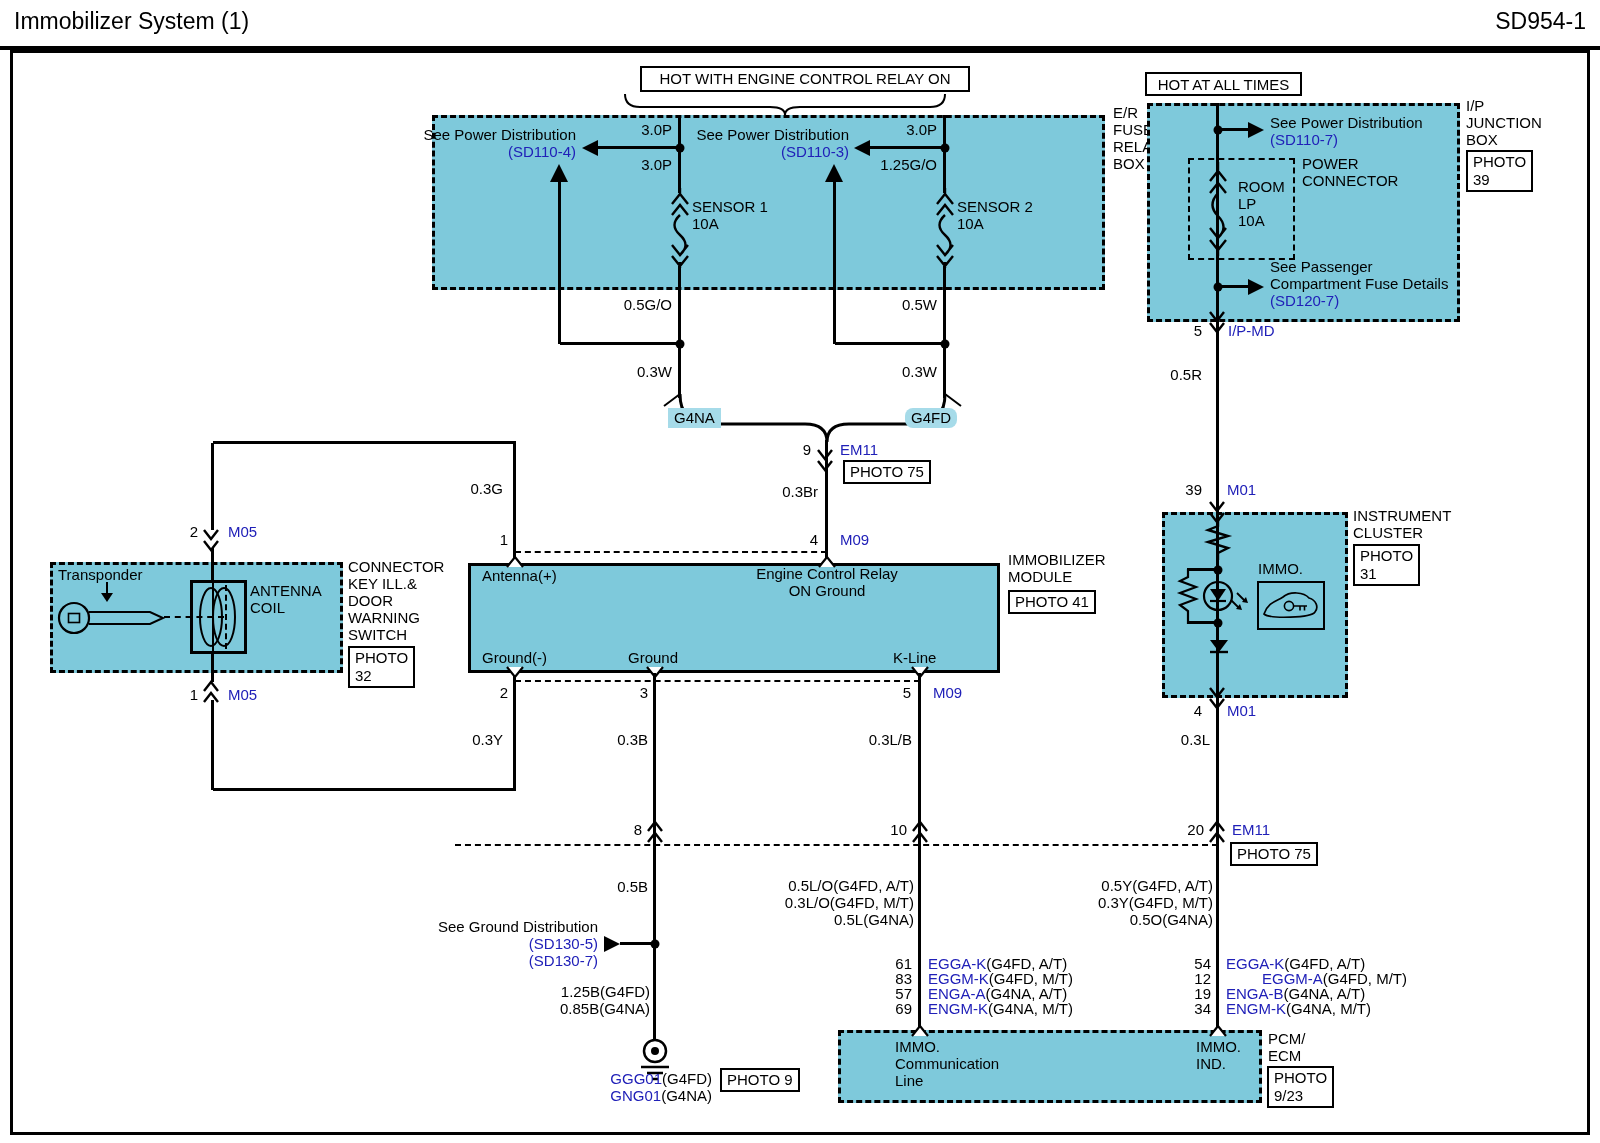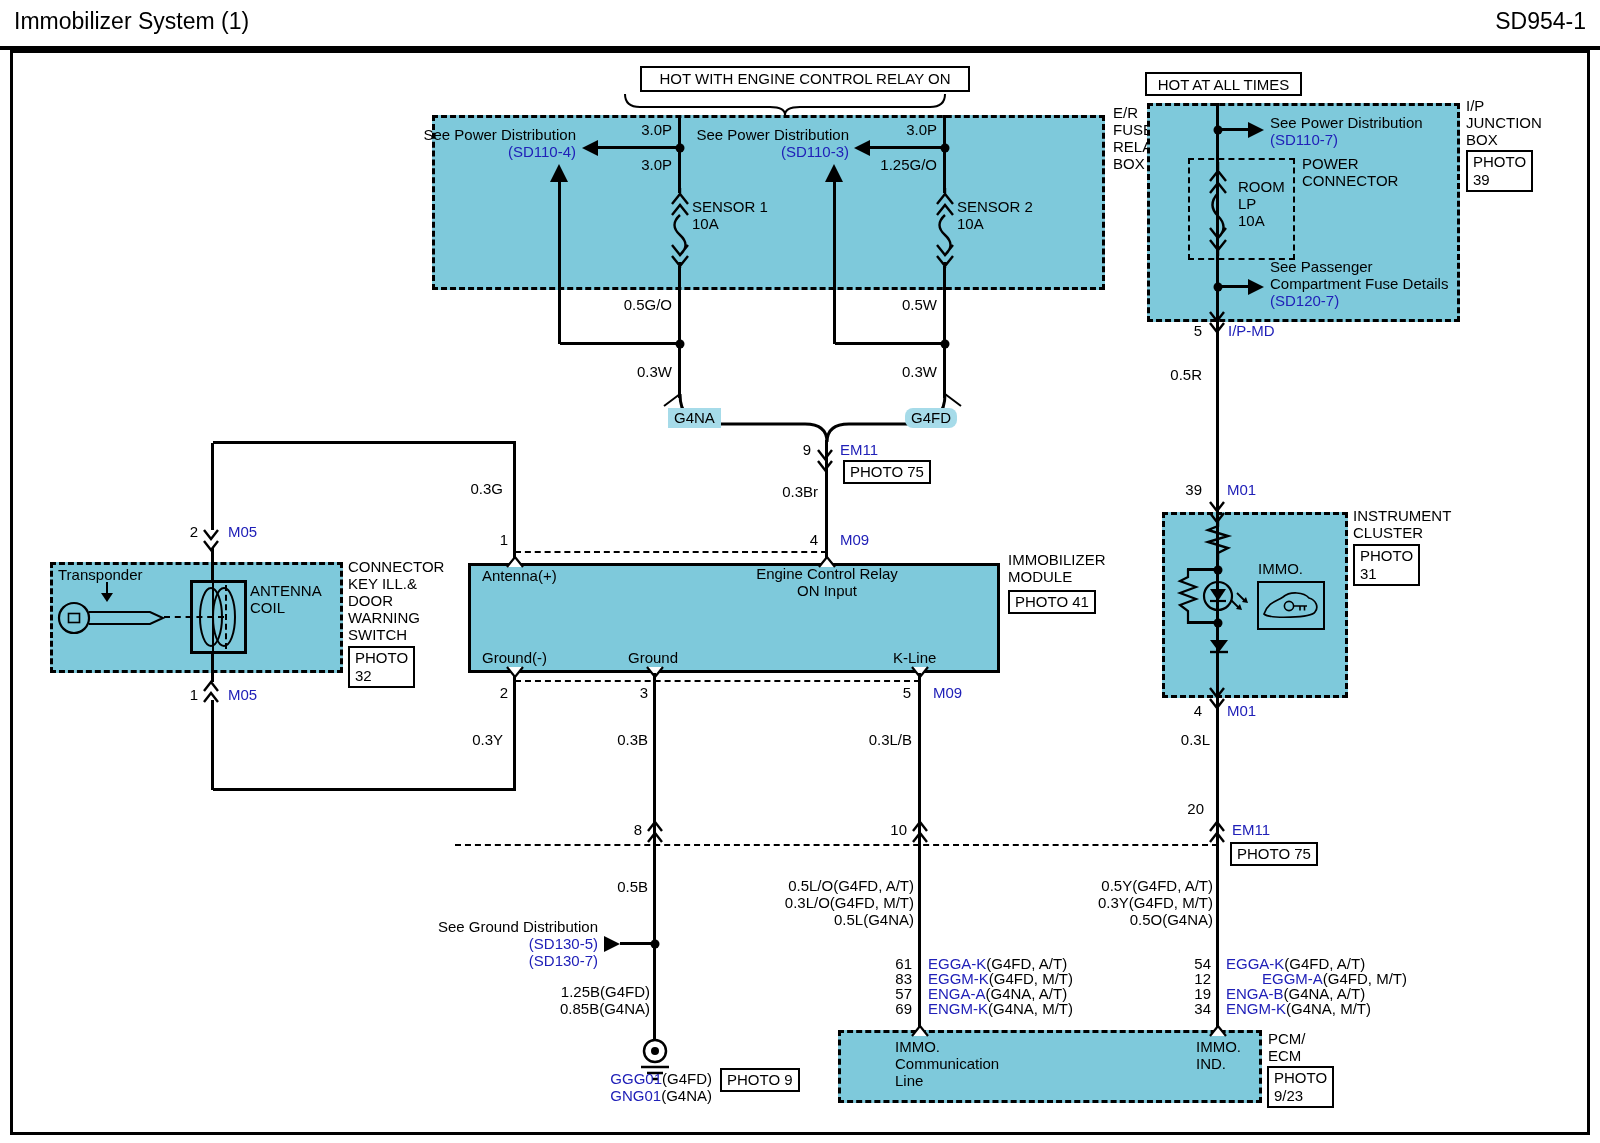--- a/index.html
+++ b/index.html
@@ -256,21 +256,21 @@
   <div class="t b" style="left:840px;top:531px;">M09</div>
   <div class="solidbox" style="left:468px;top:563px;width:532px;height:110px;"></div>
   <svg class="ico" style="left:505px;top:555px;" width="20" height="13">
       <path d="M2 12 L10 2 L18 12" fill="#fff" stroke="#000" stroke-width="2.2"></path>
     </svg>
   <svg class="ico" style="left:817px;top:555px;" width="20" height="13">
       <path d="M2 12 L10 2 L18 12" fill="#fff" stroke="#000" stroke-width="2.2"></path>
     </svg>
   <div class="t" style="left:482px;top:567px;">Antenna(+)</div>
   <div class="t ctr" style="left:727px;top:565px;width:200px;">Engine Control Relay</div>
-  <div class="t ctr" style="left:727px;top:582px;width:200px;">ON Input</div>
+  <div class="t ctr" style="left:727px;top:582px;width:200px;">ON Ground</div>
   <div class="t" style="left:482px;top:649px;">Ground(-)</div>
   <div class="t" style="left:628px;top:649px;">Ground</div>
   <div class="t" style="left:893px;top:649px;">K-Line</div>
   <svg class="ico" style="left:505px;top:666px;" width="20" height="13">
       <path d="M2 1 L10 11 L18 1" fill="#fff" stroke="#000" stroke-width="2.2"></path>
     </svg>
   <svg class="ico" style="left:645px;top:666px;" width="20" height="13">
       <path d="M2 1 L10 11 L18 1" fill="#fff" stroke="#000" stroke-width="2.2"></path>
     </svg>
   <svg class="ico" style="left:910px;top:666px;" width="20" height="13">
@@ -331,21 +331,21 @@
   <div class="t" style="right:688px;top:1000px;">69</div>
   <div class="t" style="left:928px;top:955px;"><span class="b">EGGA-K</span><span>(G4FD, A/T)</span></div>
   <div class="t" style="left:928px;top:970px;"><span class="b">EGGM-K</span><span>(G4FD, M/T)</span></div>
   <div class="t" style="left:928px;top:985px;"><span class="b">ENGA-A</span><span>(G4NA, A/T)</span></div>
   <div class="t" style="left:928px;top:1000px;"><span class="b">ENGM-K</span><span>(G4NA, M/T)</span></div>
 
   <div class="t" style="right:390px;top:731px;">0.3L</div>
   <svg class="ico" style="left:1208px;top:820px;" width="18" height="24">
       <path d="M2 11 L9 2 L16 11 M2 22 L9 13 L16 22" fill="none" stroke="#000" stroke-width="2.4"></path>
     </svg>
-  <div class="t" style="right:396px;top:800px;">20</div>
+  <div class="t" style="right:396px;top:821px;">20</div>
   <div class="t b" style="left:1232px;top:821px;">EM11</div>
   <div class="pbox" style="left:1230px;top:842px;">PHOTO 75</div>
   <div class="t" style="right:387px;top:877px;">0.5Y(G4FD, A/T)</div>
   <div class="t" style="right:387px;top:894px;">0.3Y(G4FD, M/T)</div>
   <div class="t" style="right:387px;top:911px;">0.5O(G4NA)</div>
   <div class="t" style="right:389px;top:955px;">54</div>
   <div class="t" style="right:389px;top:970px;">12</div>
   <div class="t" style="right:389px;top:985px;">19</div>
   <div class="t" style="right:389px;top:1000px;">34</div>
   <div class="t" style="left:1226px;top:955px;"><span class="b">EGGA-K</span><span>(G4FD, A/T)</span></div>

